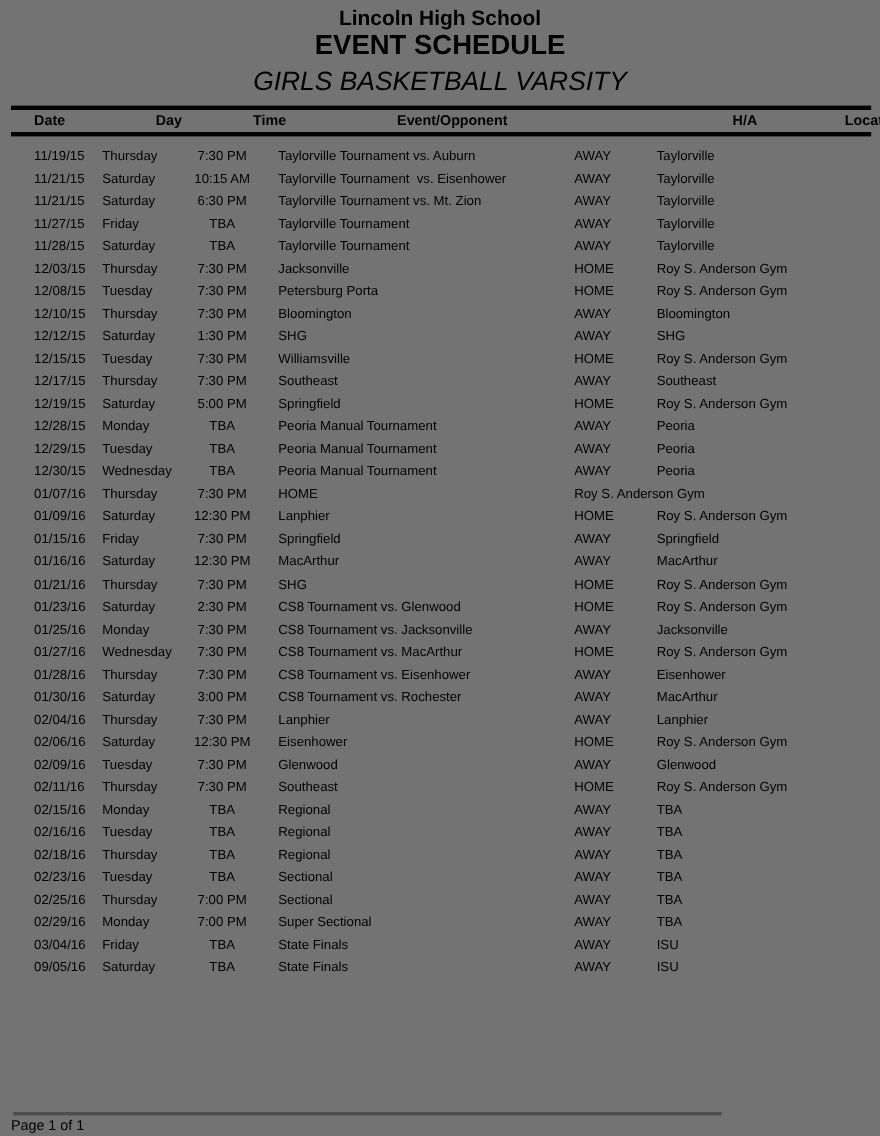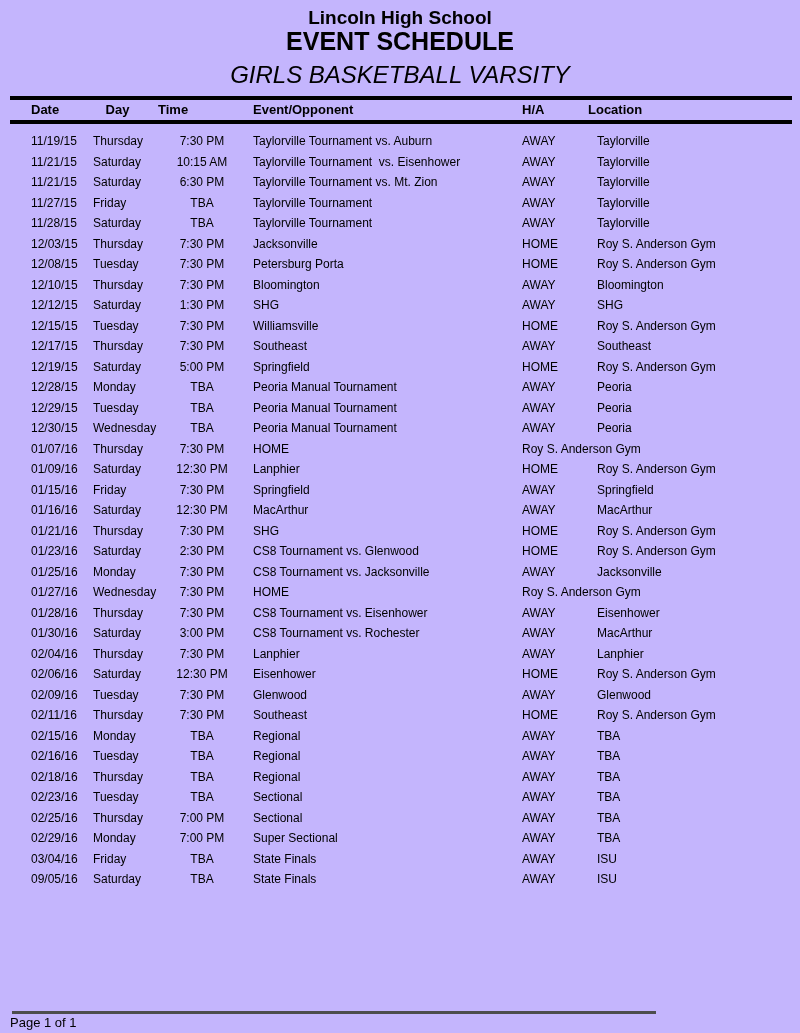--- a/index.html
+++ b/index.html
@@ -1,20 +1,20 @@
 <!DOCTYPE html>
 <html><head>
 <meta charset="utf-8">
 <style>
   html, body { margin: 0; padding: 0; background: #ffffff; }
   .page {
     position: relative;
     width: 800px;
     height: 1033px;
-    background: #c4b5fd;
+    background: #737373;
     color: #000000;
     font-family: "Liberation Sans", "DejaVu Sans", sans-serif;
     overflow: hidden;
   }
 
   
   .titles { text-align: center; padding-top: 7px; }
   .school-name { font-weight: bold; font-size: 19px; line-height: 22px; }
   .doc-title   { font-weight: bold; font-size: 25px; line-height: 24px; }
   .subtitle    { font-style: italic; font-size: 24px; line-height: 26px; margin-top: 9px; }
@@ -25,20 +25,21 @@
     display: grid;
     grid-template-columns: 83px 49px 111px 269px 75px 1fr;
   }
   .thead {
     border-top: 4px solid #000;
     border-bottom: 4px solid #000;
     height: 20px;
     line-height: 20px;
     font-weight: bold;
     font-size: 13px;
+    gap: 36px;
   }
   .tbody { padding-top: 7px; }
   .trow { height: 20.5px; line-height: 20.5px; font-size: 12px; }
 
   .c { white-space: pre; overflow: visible; }
   .c.date { padding-left: 21px; }
   .c.time { text-align: center; padding-left: 9px; }
   .thead .c.day  { text-align: center; }
   .thead .c.time { text-align: left; padding-left: 16px; }
   .thead .c.location { position: relative; left: -9px; }
@@ -263,20 +264,21 @@
       <div class="c time">7:30 PM</div>
       <div class="c event">CS8 Tournament vs. Jacksonville</div>
       <div class="c ha">AWAY</div>
       <div class="c location">Jacksonville</div>
     </div>
 
     <div class="trow">
       <div class="c date">01/27/16</div>
       <div class="c day">Wednesday</div>
       <div class="c time">7:30 PM</div>
+      <div class="c event">CS8 Tournament vs. MacArthur</div>
       <div class="c ha">HOME</div>
       <div class="c location">Roy S. Anderson Gym</div>
     </div>
 
     <div class="trow">
       <div class="c date">01/28/16</div>
       <div class="c day">Thursday</div>
       <div class="c time">7:30 PM</div>
       <div class="c event">CS8 Tournament vs. Eisenhower</div>
       <div class="c ha">AWAY</div>

